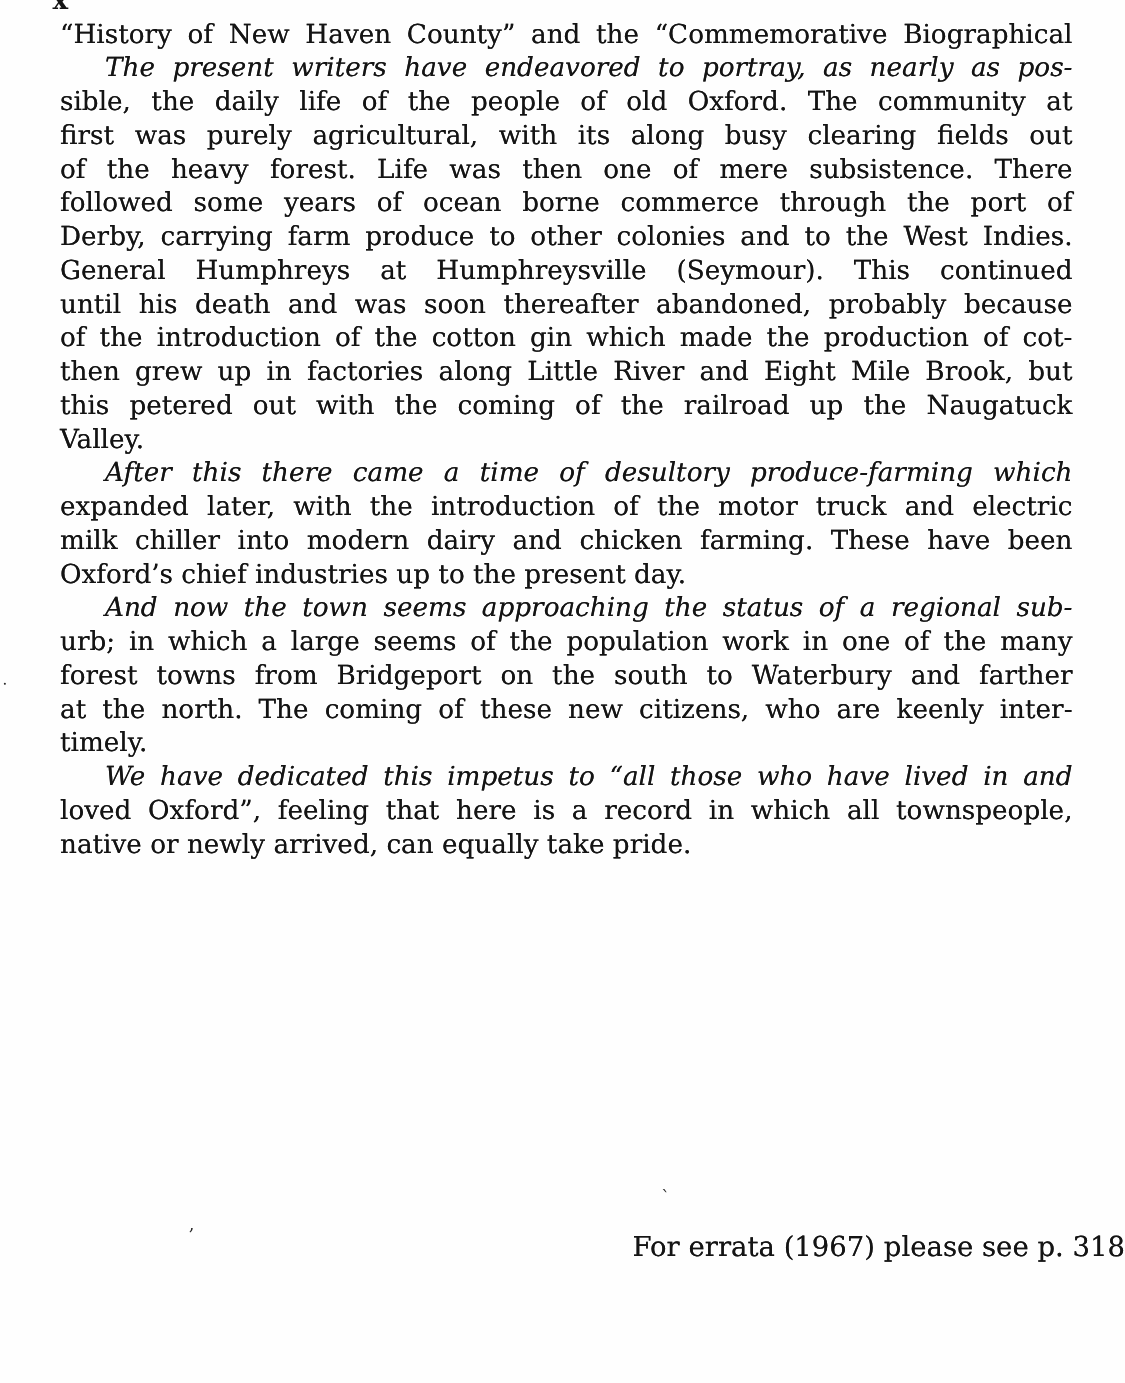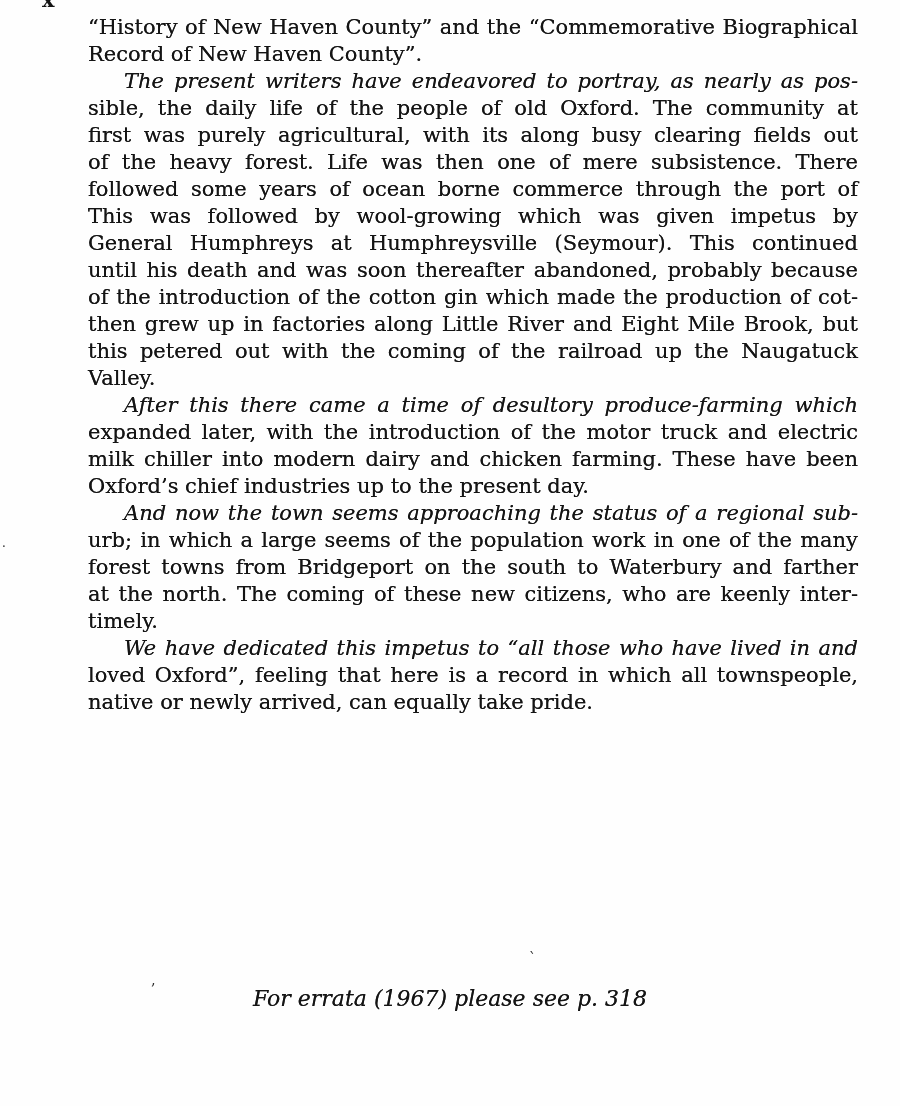--- a/index.html
+++ b/index.html
@@ -30,66 +30,63 @@
     width: 810px;
     font-size: 21px;
     line-height: 27px;
     text-shadow: 0 0 0.5px rgba(10,10,10,0.8);
   }
   .para { margin: 0; padding: 0; }
   .line {
     text-align: justify;
     text-align-last: justify;
     white-space: normal;
-    margin-left: 40px;
   }
   .line.last {
     text-align-last: left;
   }
   .line.indent {
     text-indent: 36px;
     font-style: italic;
   }
   .errata-line {
     position: absolute;
     left: 0;
     top: 986px;
     width: 100%;
-    text-align: center;
+    text-align: right;
     font-size: 22px;
     text-shadow: 0 0 0.5px rgba(10,10,10,0.8);
-    font-style: italic;
   }
   .speck {
     position: absolute;
     font-size: 14px;
     color: #2a2a2a;
   }
   .speck-1 { left: 529px; top: 950px; }
   .speck-2 { left: 151px; top: 972px; }
   .speck-3 { left: 2px;  top: 540px; font-size: 12px; }
 </style>
 </head>
 <body>
 
 <div class="page">
   <span class="page-header-mark">x</span>
 
   <div class="page-body">
       <div class="para">
         <div class="line">“History of New Haven County” and the “Commemorative Biographical</div>
-        <div class="line last">Record of New Haven County”.</div>
       </div>
       <div class="para">
         <div class="line indent">The present writers have endeavored to portray, as nearly as pos-</div>
         <div class="line">sible, the daily life of the people of old Oxford.  The community at</div>
         <div class="line">first was purely agricultural, with its along busy clearing fields out</div>
         <div class="line">of the heavy forest.  Life was then one of mere subsistence.  There</div>
         <div class="line">followed some years of ocean borne commerce through the port of</div>
-        <div class="line">This was followed by wool-growing which was given impetus by</div>
+        <div class="line">Derby, carrying farm produce to other colonies and to the West Indies.</div>
         <div class="line">General Humphreys at Humphreysville (Seymour).  This continued</div>
         <div class="line">until his death and was soon thereafter abandoned, probably because</div>
         <div class="line">of the introduction of the cotton gin which made the production of cot-</div>
         <div class="line">then grew up in factories along Little River and Eight Mile Brook, but</div>
         <div class="line">this petered out with the coming of the railroad up the Naugatuck</div>
         <div class="line last">Valley.</div>
       </div>
       <div class="para">
         <div class="line indent">After this there came a time of desultory produce-farming which</div>
         <div class="line">expanded later, with the introduction of the motor truck and electric</div>

